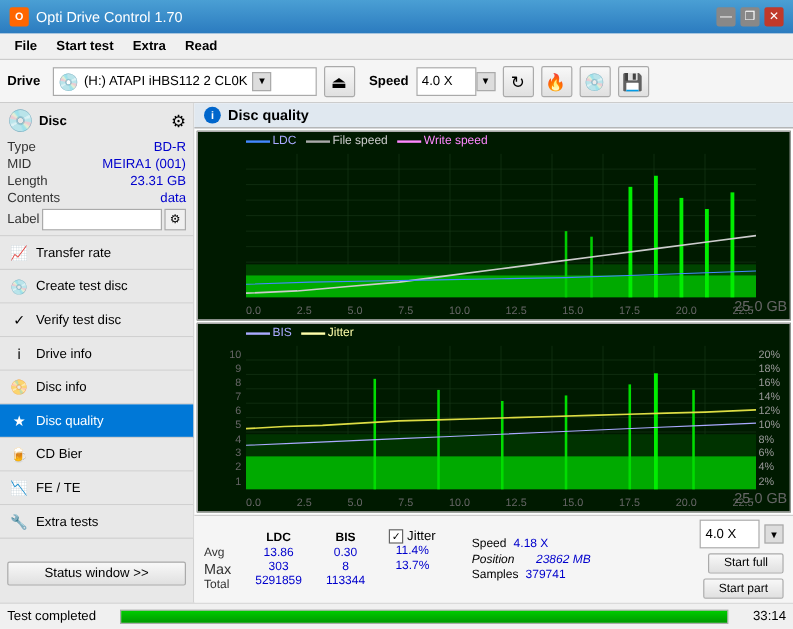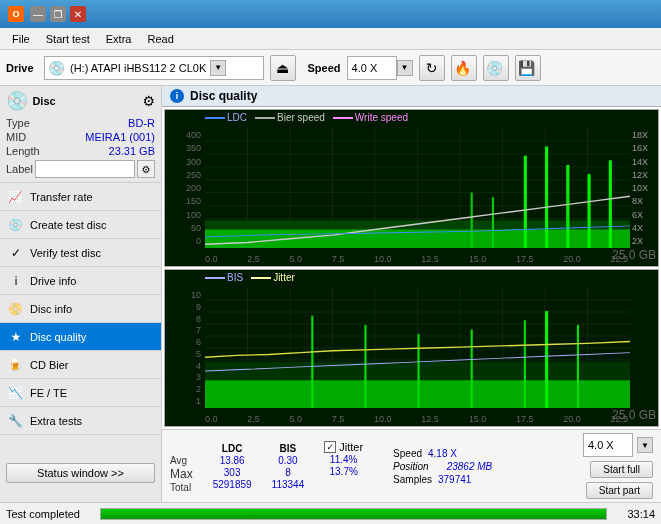--- a/index.html
+++ b/index.html
@@ -48,20 +48,21 @@
       height: 22px;
       display: flex;
       align-items: center;
       padding: 0 4px;
       border-bottom: 1px solid #ccc;
     }
     .menu-item {
       padding: 2px 8px;
       cursor: pointer;
       font-size: 11px;
+      font-weight: bold;
     }
 
     
     .toolbar {
       background: #f5f5f5;
       height: 36px;
       display: flex;
       align-items: center;
       padding: 0 6px;
       gap: 6px;
@@ -299,20 +300,21 @@
       font-size: 11px; display: flex; align-items: center;
     }
   </style>
 </head>
 <body>
 
 <div class="title-bar">
   <div class="icon">
     <span>O</span>
   </div>
+  <span class="title">Opti Drive Control 1.70</span>
   <div class="window-btns">
     <div class="window-btn btn-min">—</div>
     <div class="window-btn btn-max">❐</div>
     <div class="window-btn btn-close">✕</div>
   </div>
 </div>
 
 <div class="menu-bar">
   <div class="menu-item">File</div>
   <div class="menu-item">Start test</div>
@@ -356,20 +358,24 @@
         <span class="value">BD-R</span>
       </div>
       <div class="disc-row">
         <span class="label">MID</span>
         <span class="value">MEIRA1 (001)</span>
       </div>
       <div class="disc-row">
         <span class="label">Length</span>
         <span class="value">23.31 GB</span>
       </div>
+      <div class="disc-row">
+        <span class="label">Contents</span>
+        <span class="value">data</span>
+      </div>
       <div class="label-input">
         <span style="color:#333; font-size:11px;">Label</span>
         <input type="text" style="">
         <div class="label-btn">⚙</div>
       </div>
     </div>
 
     <div class="nav-list">
       <div class="nav-item">
         <span class="nav-icon">📈</span>
@@ -423,51 +429,29 @@
 
       <div class="chart-container">
 
         <div class="chart-legend">
           <div class="legend-item">
             <div class="legend-line" style="background:#4488ff;"></div>
             <span style="color:#aaaaff;">LDC</span>
           </div>
           <div class="legend-item">
             <div class="legend-line" style="background:#aaaaaa;"></div>
-            <span style="color:#cccccc;">Bier speed</span>
+            <span style="color:#cccccc;">File speed</span>
           </div>
           <div class="legend-item">
             <div class="legend-line" style="background:#ff88ff;"></div>
             <span style="color:#ff88ff;">Write speed</span>
           </div>
         </div>
 
-        <div class="chart-y-axis">
-          <span>400</span>
-          <span>350</span>
-          <span>300</span>
-          <span>250</span>
-          <span>200</span>
-          <span>150</span>
-          <span>100</span>
-          <span>50</span>
-          <span>0</span>
-        </div>
-
-        <div class="chart-y-axis-right">
-          <span>18X</span>
-          <span>16X</span>
-          <span>14X</span>
-          <span>12X</span>
-          <span>10X</span>
-          <span>8X</span>
-          <span>6X</span>
-          <span>4X</span>
-          <span>2X</span>
-        </div>
+
 
         <div class="chart-x-axis">
           <span>0.0</span>
           <span>2.5</span>
           <span>5.0</span>
           <span>7.5</span>
           <span>10.0</span>
           <span>12.5</span>
           <span>15.0</span>
           <span>17.5</span>
@@ -533,20 +517,32 @@
           <span>8</span>
           <span>7</span>
           <span>6</span>
           <span>5</span>
           <span>4</span>
           <span>3</span>
           <span>2</span>
           <span>1</span>
         </div>
 
+        <div class="chart-y-axis-right">
+          <span>20%</span>
+          <span>18%</span>
+          <span>16%</span>
+          <span>14%</span>
+          <span>12%</span>
+          <span>10%</span>
+          <span>8%</span>
+          <span>6%</span>
+          <span>4%</span>
+          <span>2%</span>
+        </div>
 
         <div class="chart-x-axis">
           <span>0.0</span>
           <span>2.5</span>
           <span>5.0</span>
           <span>7.5</span>
           <span>10.0</span>
           <span>12.5</span>
           <span>15.0</span>
           <span>17.5</span>

